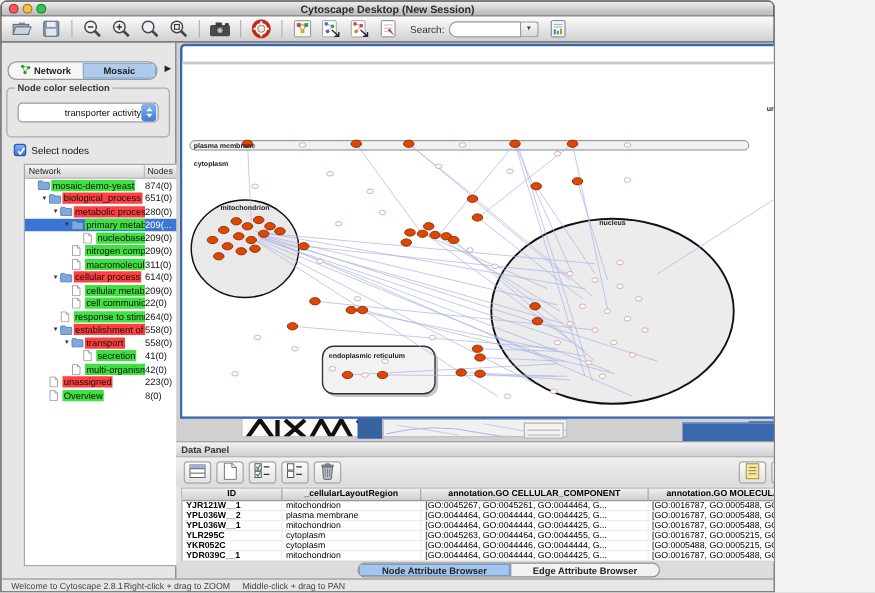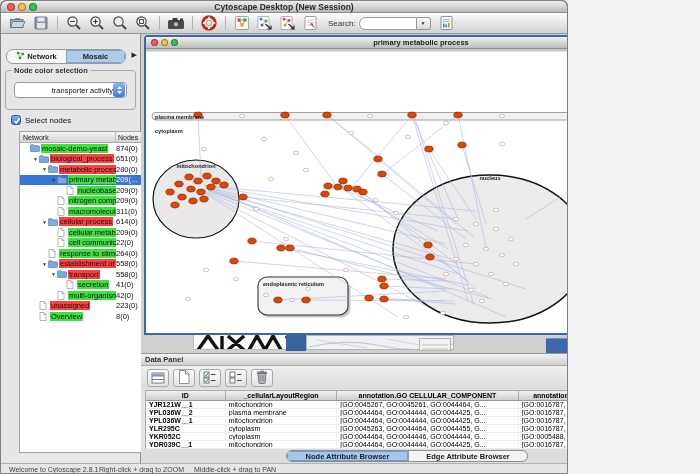--- a/index.html
+++ b/index.html
@@ -1,18 +1,18 @@
 <!DOCTYPE html>
 <html><head>
 <meta charset="utf-8">
 <style>
   *{box-sizing:border-box;margin:0;padding:0}
   html,body{width:700px;height:474px}
   body{font-family:"Liberation Sans",sans-serif;background:#f2f2f2;-webkit-font-smoothing:antialiased}
-  .app{position:relative;width:568px;height:474px;overflow:hidden;background:#000000;border-radius:6px 6px 0 0;border:1px solid #808080}
+  .app{position:relative;width:620px;height:474px;overflow:hidden;background:#000000;border-radius:6px 6px 0 0;border:1px solid #808080}
   .abs{position:absolute}
   
   .titlebar{left:0;top:0;width:100%;height:12px;background:linear-gradient(#efefef,#b9b9b9);border-bottom:1px solid #8d8d8d;border-radius:5px 5px 0 0}
   .title-text{width:100%;text-align:center;font-size:8.5px;font-weight:bold;color:#2a2a2a;line-height:12px}
   .tl{width:8px;height:8px;border-radius:50%;top:2px;border:0.5px solid rgba(0,0,0,.35)}
   
   .toolbar{left:0;top:12px;width:100%;height:21px;background:linear-gradient(#fdfdfd,#d0d0d0);border-bottom:1px solid #979797;display:flex;align-items:center;padding-left:7px}
   .tbicon{width:19px;height:18px;display:flex;align-items:center;justify-content:center;margin-right:4px}
   .tbsep{width:1px;height:14px;background:#b5b5b5;margin:0 6px 0 3px}
   .search-label{font-size:8px;color:#333;margin:0 3px 0 4px}
@@ -475,26 +475,20 @@
           <path d="M2 10 L30 3 M35 11 L70 4" stroke="#aab4e0" stroke-width=".7"></path>
           <circle cx="12" cy="7" r="1" fill="#7a3"></circle>
           <circle cx="30" cy="9" r="1" fill="#7a3"></circle>
           <circle cx="50" cy="5" r="1" fill="#c83"></circle>
           <circle cx="66" cy="9" r="1" fill="#7a3"></circle>
         </svg>
     </div>
     <div class="frag" style="left:405px;top:304px;width:155px;height:15px;background:#3a67ae;border-top:1px solid #6f93c8"></div>
 
     <div class="netwin">
-      <div class="netwin-title">
-        <span class="abs tl" style="left:5px;top:2px;width:7px;height:7px;background:#fc5753"></span>
-        <span class="abs tl" style="left:15px;top:2px;width:7px;height:7px;background:#fdbc40"></span>
-        <span class="abs tl" style="left:25px;top:2px;width:7px;height:7px;background:#33c748"></span>
-        <div class="t">primary metabolic process</div>
-      </div>
       <div class="canvas" id="net-canvas"><svg width="550" height="284" viewBox="0 0 550 284" xmlns="http://www.w3.org/2000/svg">
             <rect x="0" y="0" width="550" height="2.5" fill="#c8c8c8"></rect>
             <rect x="114.5" y="230.5" width="90" height="38" rx="9" fill="#999" opacity=".55"></rect>
             <rect x="6" y="63.5" width="447" height="7.5" rx="3.7" fill="#f1f1f1" stroke="#8a8a8a" stroke-width=".8"></rect>
             <ellipse cx="50" cy="150" rx="43" ry="39" fill="#e9e9e9" stroke="#111" stroke-width="1.2"></ellipse>
             <ellipse cx="344" cy="200" rx="97" ry="74" fill="#ececec" stroke="#111" stroke-width="1.5"></ellipse>
             <rect x="112" y="228" width="90" height="38" rx="9" fill="#f2f2f2" stroke="#333" stroke-width="1.1"></rect>
             <line x1="483" y1="43" x2="483" y2="243" stroke="#9a9a9a" stroke-width="1" stroke-dasharray="4 3"></line>
             <line x1="60" y1="138" x2="300" y2="195" stroke="#a9b3e3" stroke-width=".7" opacity=".8"></line>
             <line x1="60" y1="140" x2="305" y2="210" stroke="#a9b3e3" stroke-width=".7" opacity=".8"></line>

